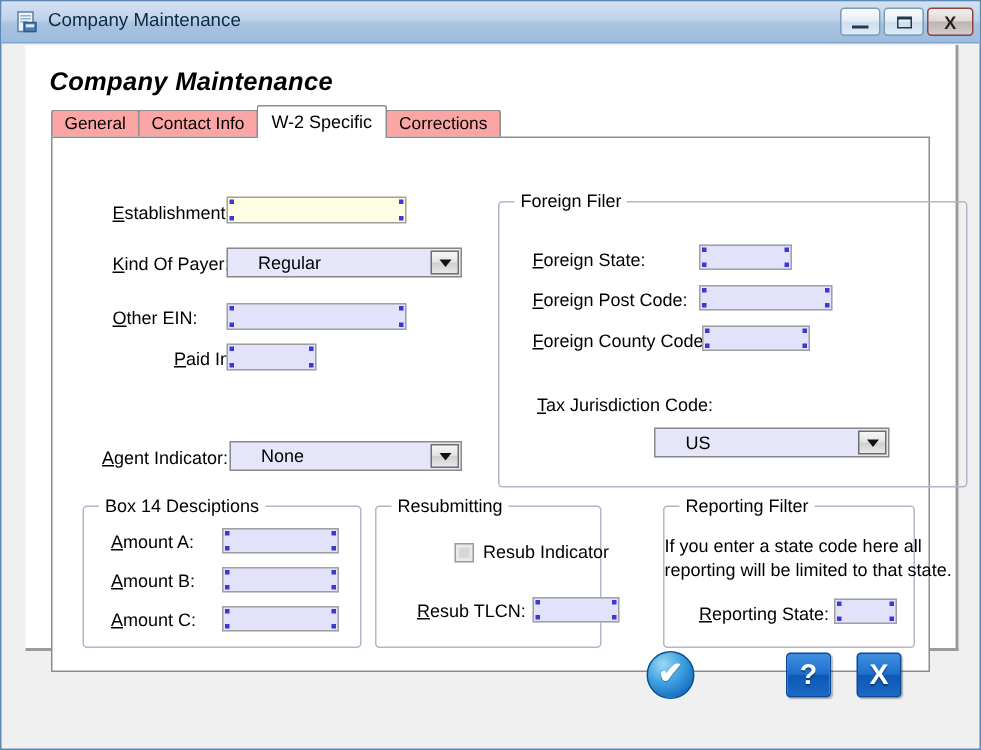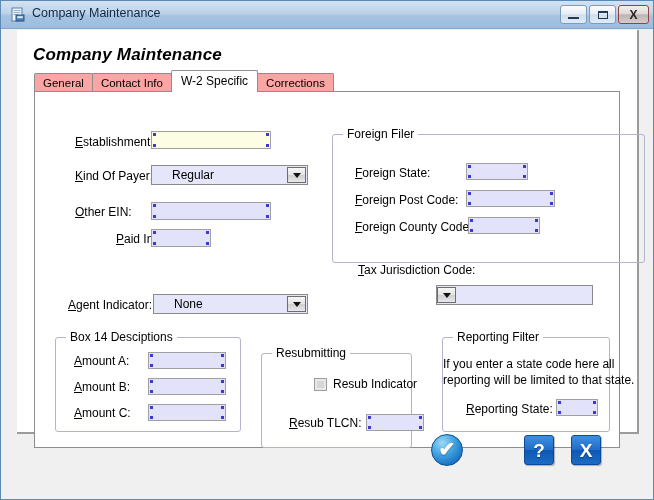--- a/index.html
+++ b/index.html
@@ -367,21 +367,21 @@
       </div>
 
       <div class="lbl" style="left:33px; top:206px;">
         <u>A</u><span>gent Indicator:</span>
       </div>
       <div class="combo" style="left:118px; top:202px; width:155px; height:20px;">
         <span class="txt">None</span>
         <span class="btn"></span>
       </div>
 
-      <div class="group" style="left:297px; top:42px; width:313px; height:129px;">
+      <div class="group" style="left:297px; top:42px; width:313px; height:191px;">
         <span class="cap">Foreign Filer</span>
 
         <div class="lbl" style="left:22px; top:31px;">
           <u>F</u><span>oreign State:</span>
         </div>
         <div class="field" style="left:133px; top:28px; width:62px; height:17px;">
           <span class="c tl"></span>
           <span class="c tr"></span>
           <span class="c bl"></span>
           <span class="c br"></span>
@@ -404,20 +404,21 @@
           <span class="c tl"></span>
           <span class="c tr"></span>
           <span class="c bl"></span>
           <span class="c br"></span>
         </div>
 
         <div class="lbl" style="left:25px; top:128px;">
           <u>T</u><span>ax Jurisdiction Code:</span>
         </div>
         <div class="combo" style="left:103px; top:150px; width:157px; height:20px;">
+          <span class="txt">US</span>
           <span class="btn"></span>
         </div>
       </div>
 
       <div class="group" style="left:20px; top:245px; width:186px; height:95px;">
         <span class="cap">Box 14 Desciptions</span>
 
         <div class="lbl" style="left:18px; top:16px;">
           <u>A</u><span>mount A:</span>
         </div>
@@ -442,21 +443,21 @@
           <u>A</u><span>mount C:</span>
         </div>
         <div class="field" style="left:92px; top:66px; width:78px; height:17px;">
           <span class="c tl"></span>
           <span class="c tr"></span>
           <span class="c bl"></span>
           <span class="c br"></span>
         </div>
       </div>
 
-      <div class="group" style="left:226px; top:245px; width:151px; height:95px;margin-top:16px;">
+      <div class="group" style="left:215px; top:245px; width:151px; height:95px;">
         <span class="cap">Resubmitting</span>
 
         <div class="cbox" style="left:52px; top:24px;"></div>
         <div class="lbl" style="left:71px; top:23px;">Resub Indicator</div>
 
         <div class="lbl" style="left:27px; top:62px;text-align:center;">
           <u>R</u><span>esub TLCN:</span>
         </div>
         <div class="field" style="left:104px; top:60px; width:58px; height:17px;">
           <span class="c tl"></span>

